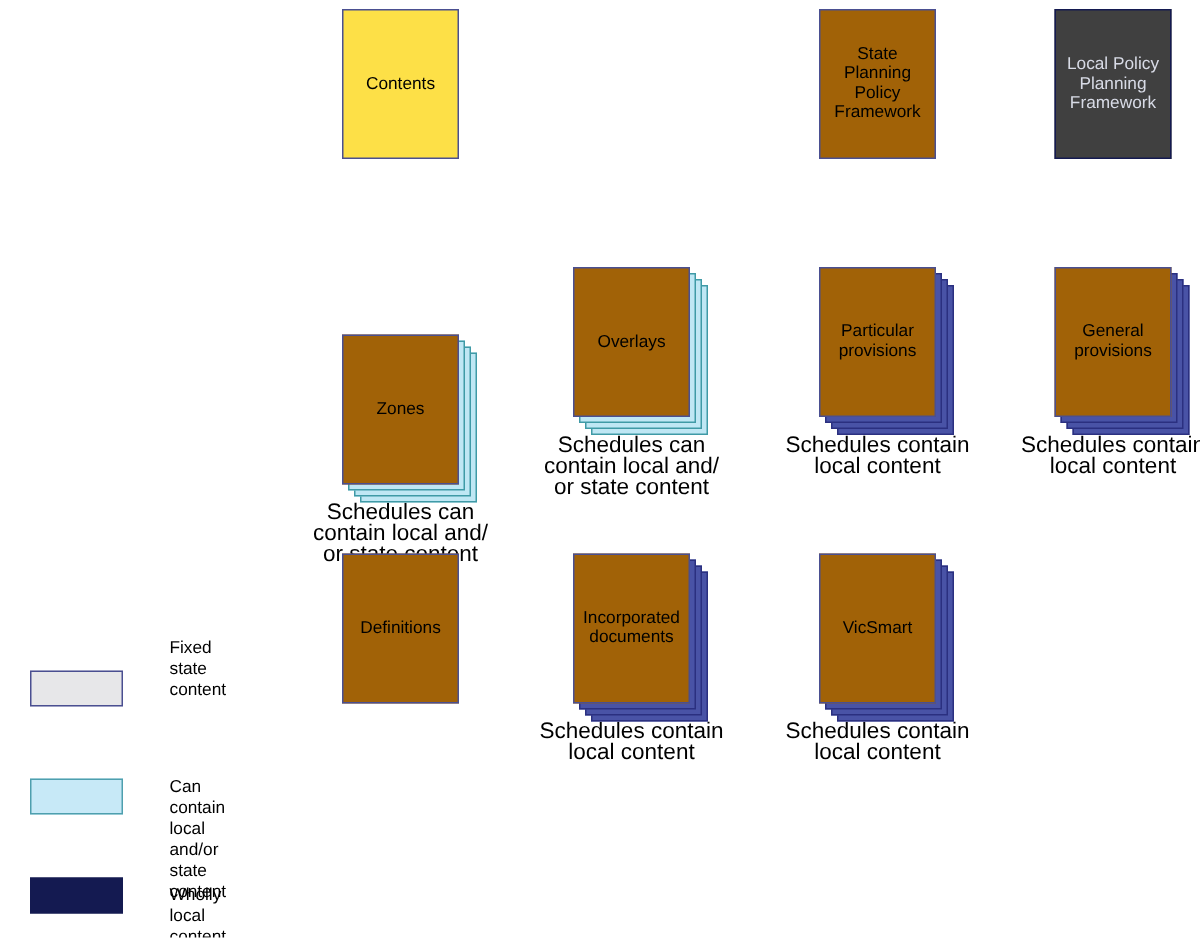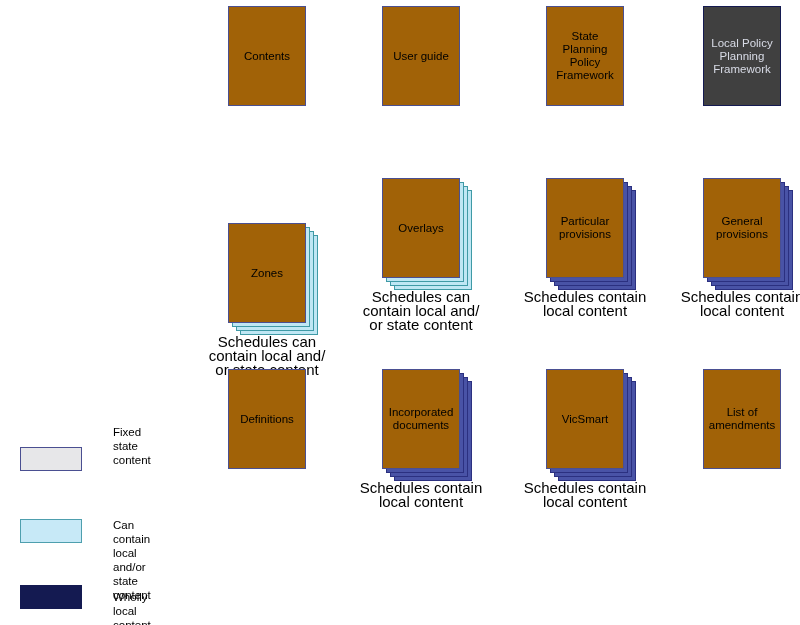--- a/index.html
+++ b/index.html
@@ -21,21 +21,21 @@
     width:78px;height:100px;
     box-sizing:border-box;
     border:1.5px solid #4a4f91;
     background:#a16207;
     display:flex;align-items:center;justify-content:center;
     text-align:center;
     font-size:11.5px;
     line-height:13px;
     z-index:5;
   }
-  .doc.white{background:#a16207;}
+  .doc.white{background:#fde047;}
   .doc.navy{background:#404040;border-color:#141a51;color:#d8dbe6;}
 
   
   .stack-sheet{
     position:absolute;
     width:78px;height:100px;
     box-sizing:border-box;
     border:1.5px solid #4a4f91;
     background:#e7e7e9;
   }
@@ -79,25 +79,20 @@
 <body>
 
 <div id="diagram">
 
   <div class="card-wrap" style="left:228px;top:6px;">
     <div class="doc white">
       <span>Contents</span>
     </div>
   </div>
 
-  <div class="card-wrap" style="left:382px;top:6px;">
-    <div class="doc">
-      <span>User guide</span>
-    </div>
-  </div>
 
   <div class="card-wrap" style="left:546px;top:6px;">
     <div class="doc">
       <span style="white-space:pre-line">State
 Planning
 Policy
 Framework</span>
     </div>
   </div>
 
@@ -179,26 +174,20 @@
     <div class="stack-sheet s3"></div>
     <div class="stack-sheet s2"></div>
     <div class="stack-sheet s1"></div>
     <div class="doc">
       <span>VicSmart</span>
     </div>
     <div class="caption" style="top:112px;left:39px;">Schedules contain
 local content</div>
   </div>
 
-  <div class="card-wrap" style="left:703px;top:369px;">
-    <div class="doc white">
-      <span style="white-space:pre-line">List of
-amendments</span>
-    </div>
-  </div>
 
   <div class="legend-item" style="left:0;top:0;">
     <div class="swatch" style="left:20px;top:447px;"></div>
     <div class="legend-label" style="left:113px;top:425px;">Fixed state
 content</div>
   </div>
 
   <div class="legend-item" style="left:0;top:0;">
     <div class="swatch cyan" style="left:20px;top:519px;"></div>
     <div class="legend-label" style="left:113px;top:518px;">Can contain local

